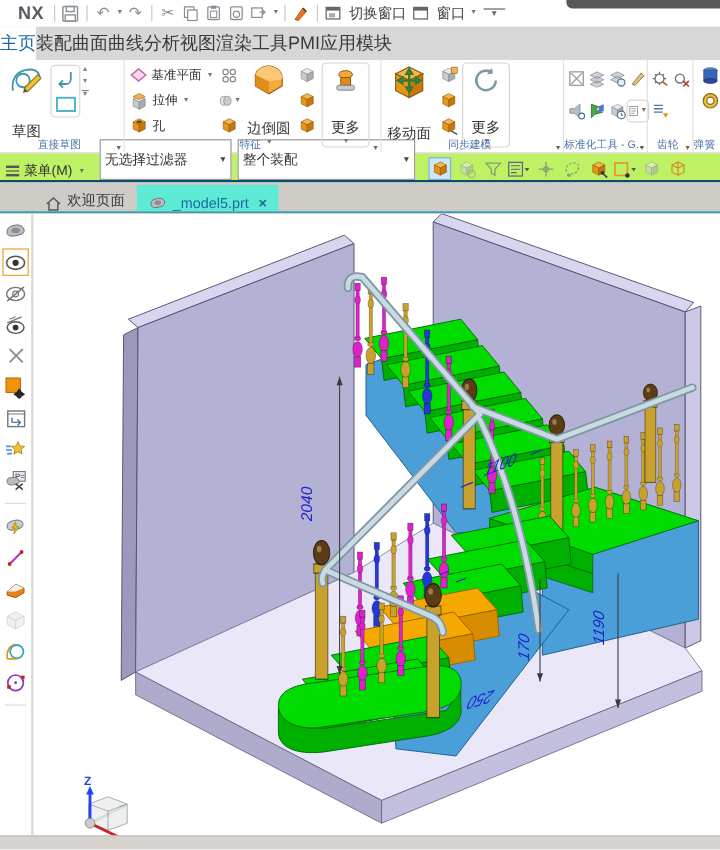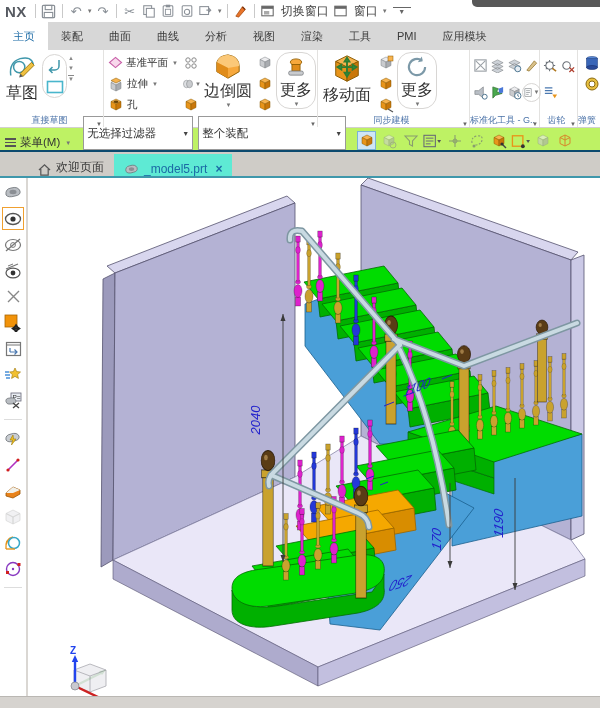--- a/index.html
+++ b/index.html
@@ -1,39 +1,39 @@
 <!DOCTYPE html>
 <html><head>
 <meta charset="utf-8">
 <style>
 *{box-sizing:border-box;margin:0;padding:0}
 html,body{width:600px;height:708px;overflow:hidden;background:#fff;
   font-family:"Liberation Sans","DejaVu Sans",sans-serif;font-size:12px;color:#333}
 
-.qat{height:22px;display:flex;align-items:center;padding-left:5px;gap:1px;background:#fff;position:relative}
+.qat{height:22px;display:flex;align-items:center;padding-left:15px;gap:1px;background:#fff;position:relative}
 .logo{font-weight:bold;font-size:15px;color:#565a61;letter-spacing:.5px;margin-right:4px}
 .vsep{width:1px;height:14px;background:#c9c9c9;margin:0 3px}
 .qi{height:18px;min-width:18px;display:flex;align-items:center;justify-content:center;color:#8a9097;font-size:13px}
 .qi svg{display:block}
 .caret{font-size:6px;color:#777;margin-left:1px}
 .qlabel{font-size:12px;color:#444;margin:0 2px 0 3px}
 .notch{position:absolute;right:0;top:0;width:128px;height:7px;background:#585858;border-bottom-left-radius:5px}
 
 .tabs{height:28px;background:#d7d7d7;display:flex;align-items:stretch}
 .ftab{background:#3f97ab;color:#fff;padding:0 15px;display:flex;align-items:center;font-size:12.5px}
-.rtab{padding:0 13px;display:flex;align-items:center;color:#3a3a3a;font-size:11px}
+.rtab{padding:0 0;display:flex;align-items:center;color:#3a3a3a;font-size:15px}
 .rtab.active{background:#fff;color:#1b6aa5}
 
 .ribbon{height:78px;background:#fff;border-bottom:1px solid #d2d0ce;display:flex;overflow:hidden}
 .group{position:relative;height:100%;border-right:1px solid #e3e2e0;padding:2px 1px 15px 2px;display:flex;align-items:flex-start}
 .glabel{position:absolute;bottom:0;left:0;right:4px;text-align:center;font-size:9px;color:#4a72a8;white-space:nowrap;overflow:hidden}
 .gcaret{position:absolute;bottom:0;right:1px;font-size:6px;color:#666}
 .bigbtn{display:flex;flex-direction:column;align-items:center;justify-content:flex-start;padding:1px 3px;min-width:40px}
-.bigbtn .blabel{font-size:16px;color:#333;margin-top:0;white-space:nowrap}
-.boxed{border:1px solid #d8d6d4;border-radius:14px}
+.bigbtn .blabel{font-size:12px;color:#333;margin-top:18px;white-space:nowrap}
+.boxed{border:1px solid #d8d6d4;border-radius:4px}
 .rowbtn{display:flex;align-items:center;gap:3px;height:19px;font-size:10.5px;color:#333;white-space:nowrap}
 .minicol{display:flex;flex-direction:column;justify-content:flex-start;gap:2px;padding:1px 2px}
 .tinyarr{display:flex;flex-direction:column;gap:4px;padding:3px 1px;color:#888;font-size:6px}
 .g4grid{display:grid;grid-template-columns:repeat(4,16px);grid-auto-rows:26px;gap:1px;align-items:center;justify-items:center}
 .g5grid{display:grid;grid-template-columns:repeat(2,16px);grid-auto-rows:26px;gap:1px;align-items:center;justify-items:center}
 
 .selbar{height:24px;background:#bef264;border-bottom:2px solid #0c4a6e;display:flex;align-items:flex-end;padding-left:5px}
 .menubtn{display:flex;align-items:center;gap:4px;font-size:11.5px;color:#333;margin-right:12px}
 .hamb{display:inline-block;width:11px}
 .hamb i{display:block;height:1.5px;background:#555;margin:2px 0}
@@ -283,20 +283,21 @@
     </div>
     <div class="bigbtn boxed">
       <svg width="26" height="26" viewBox="0 0 32 32">
           <ellipse cx="16" cy="10" rx="7" ry="4" fill="#f7a83c" stroke="#8a5a00"></ellipse>
           <rect x="11" y="13" width="10" height="8" fill="#e08c1a" stroke="#8a5a00"></rect>
           <rect x="7" y="21" width="18" height="5" rx="2" fill="#c9cbce" stroke="#7c8084"></rect>
         </svg>
       <span class="blabel">更多</span>
       <span class="caret">▼</span>
     </div>
+    <div class="glabel">特征</div>
     <span class="gcaret">▼</span>
   </div>
 
   <div class="group" style="width:152px">
     <div class="bigbtn">
       <svg width="34" height="32" viewBox="0 0 36 34">
           <path d="M18 3 30 9 18 15 6 9Z" fill="#f7b34f" stroke="#8a5a00"></path>
           <path d="M6 9 18 15 18 30 6 24Z" fill="#e8941a" stroke="#8a5a00"></path>
           <path d="M30 9 18 15 18 30 30 24Z" fill="#c9770a" stroke="#8a5a00"></path>
           <g stroke="#2e7d32" stroke-width="2" fill="#4caf50">

